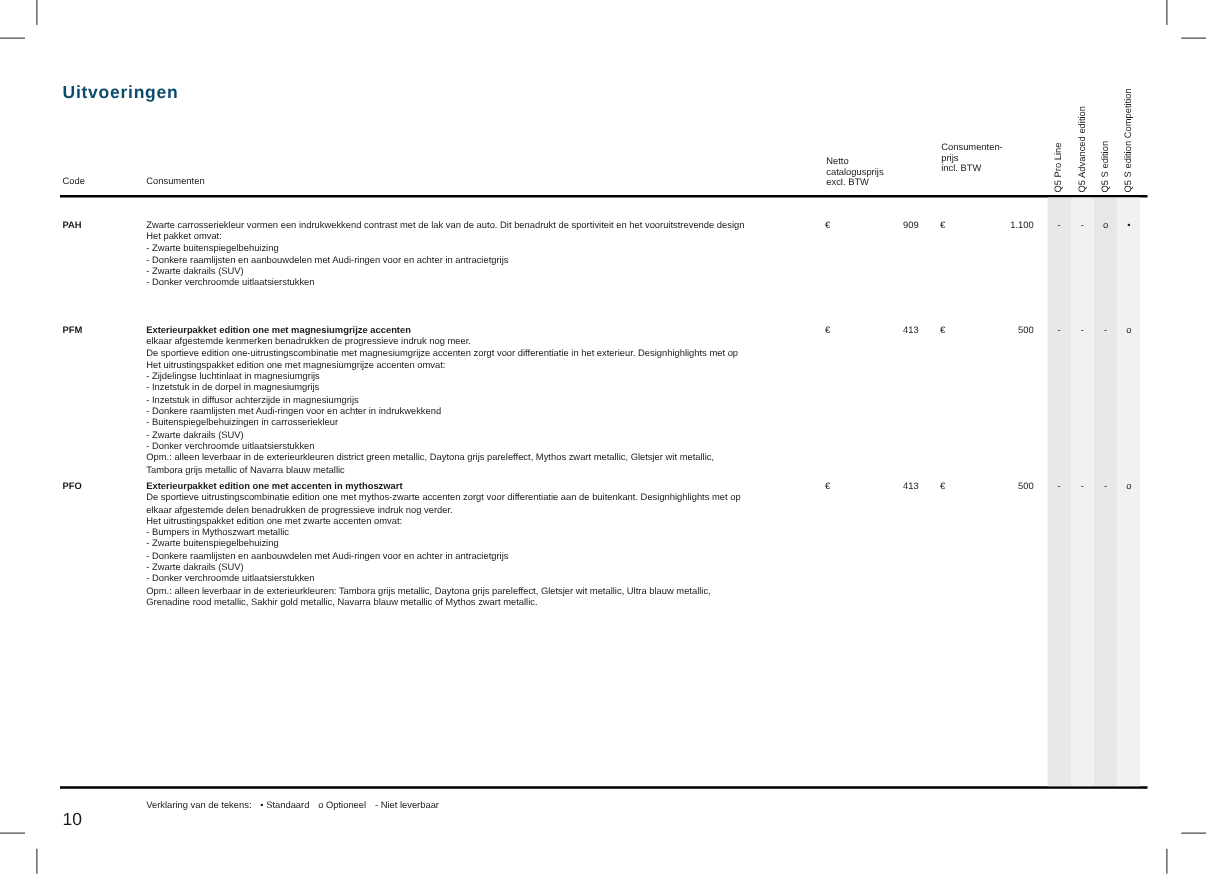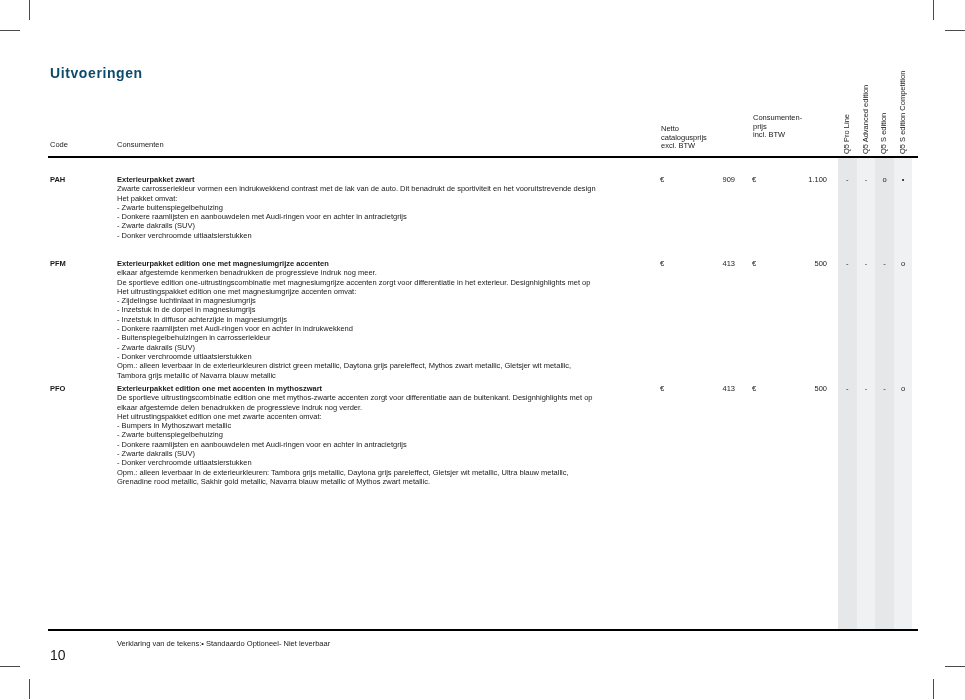--- a/index.html
+++ b/index.html
@@ -91,21 +91,21 @@
     display: flex;
   }
   .av-cell {
     width: 18.6px; text-align: center;
     font-size: 7.5px; line-height: 9.3px;
   }
 
   
   .footer { left: 0; top: 638px; width: 965px; font-size: 7.5px; }
   .page-number { position: absolute; left: 50px; top: 0; font-size: 14px; margin-top: 9px; }
-  .legend { position: absolute; left: 117px; top: 1px; display: flex; }
+  .legend { position: absolute; left: 117px; top: 1px; display: flex; gap: 7px; }
   .legend span { white-space: nowrap; }
 </style>
 </head>
 <body>
 
 <div class="crop v crop-tl-v"></div>
 <div class="crop h crop-tl-h"></div>
 <div class="crop v crop-tr-v"></div>
 <div class="crop h crop-tr-h"></div>
 <div class="crop h crop-bl-h"></div>
@@ -134,21 +134,20 @@
 
 <div class="band band-0" style="background: rgb(229, 231, 233);"></div>
 <div class="band band-1" style="background: rgb(240, 241, 242);"></div>
 <div class="band band-2" style="background: rgb(229, 231, 233);"></div>
 <div class="band band-3" style="background: rgb(240, 241, 242);"></div>
 
 <div id="rows">
     <div class="row row-0">
     <div class="code">PAH</div>
     <div class="desc">
-      <div class="desc-title">Exterieurpakket zwart</div>
       <div>
           <div class="desc-line">Zwarte carrosseriekleur vormen een indrukwekkend contrast met de lak van de auto. Dit benadrukt de sportiviteit en het vooruitstrevende design</div>
           <div class="desc-line">Het pakket omvat:</div>
           <div class="desc-line">- Zwarte buitenspiegelbehuizing</div>
           <div class="desc-line">- Donkere raamlijsten en aanbouwdelen met Audi-ringen voor en achter in antracietgrijs</div>
           <div class="desc-line">- Zwarte dakrails (SUV)</div>
           <div class="desc-line">- Donker verchroomde uitlaatsierstukken</div>
         </div>
     </div>
     <div class="price-box price-net">

